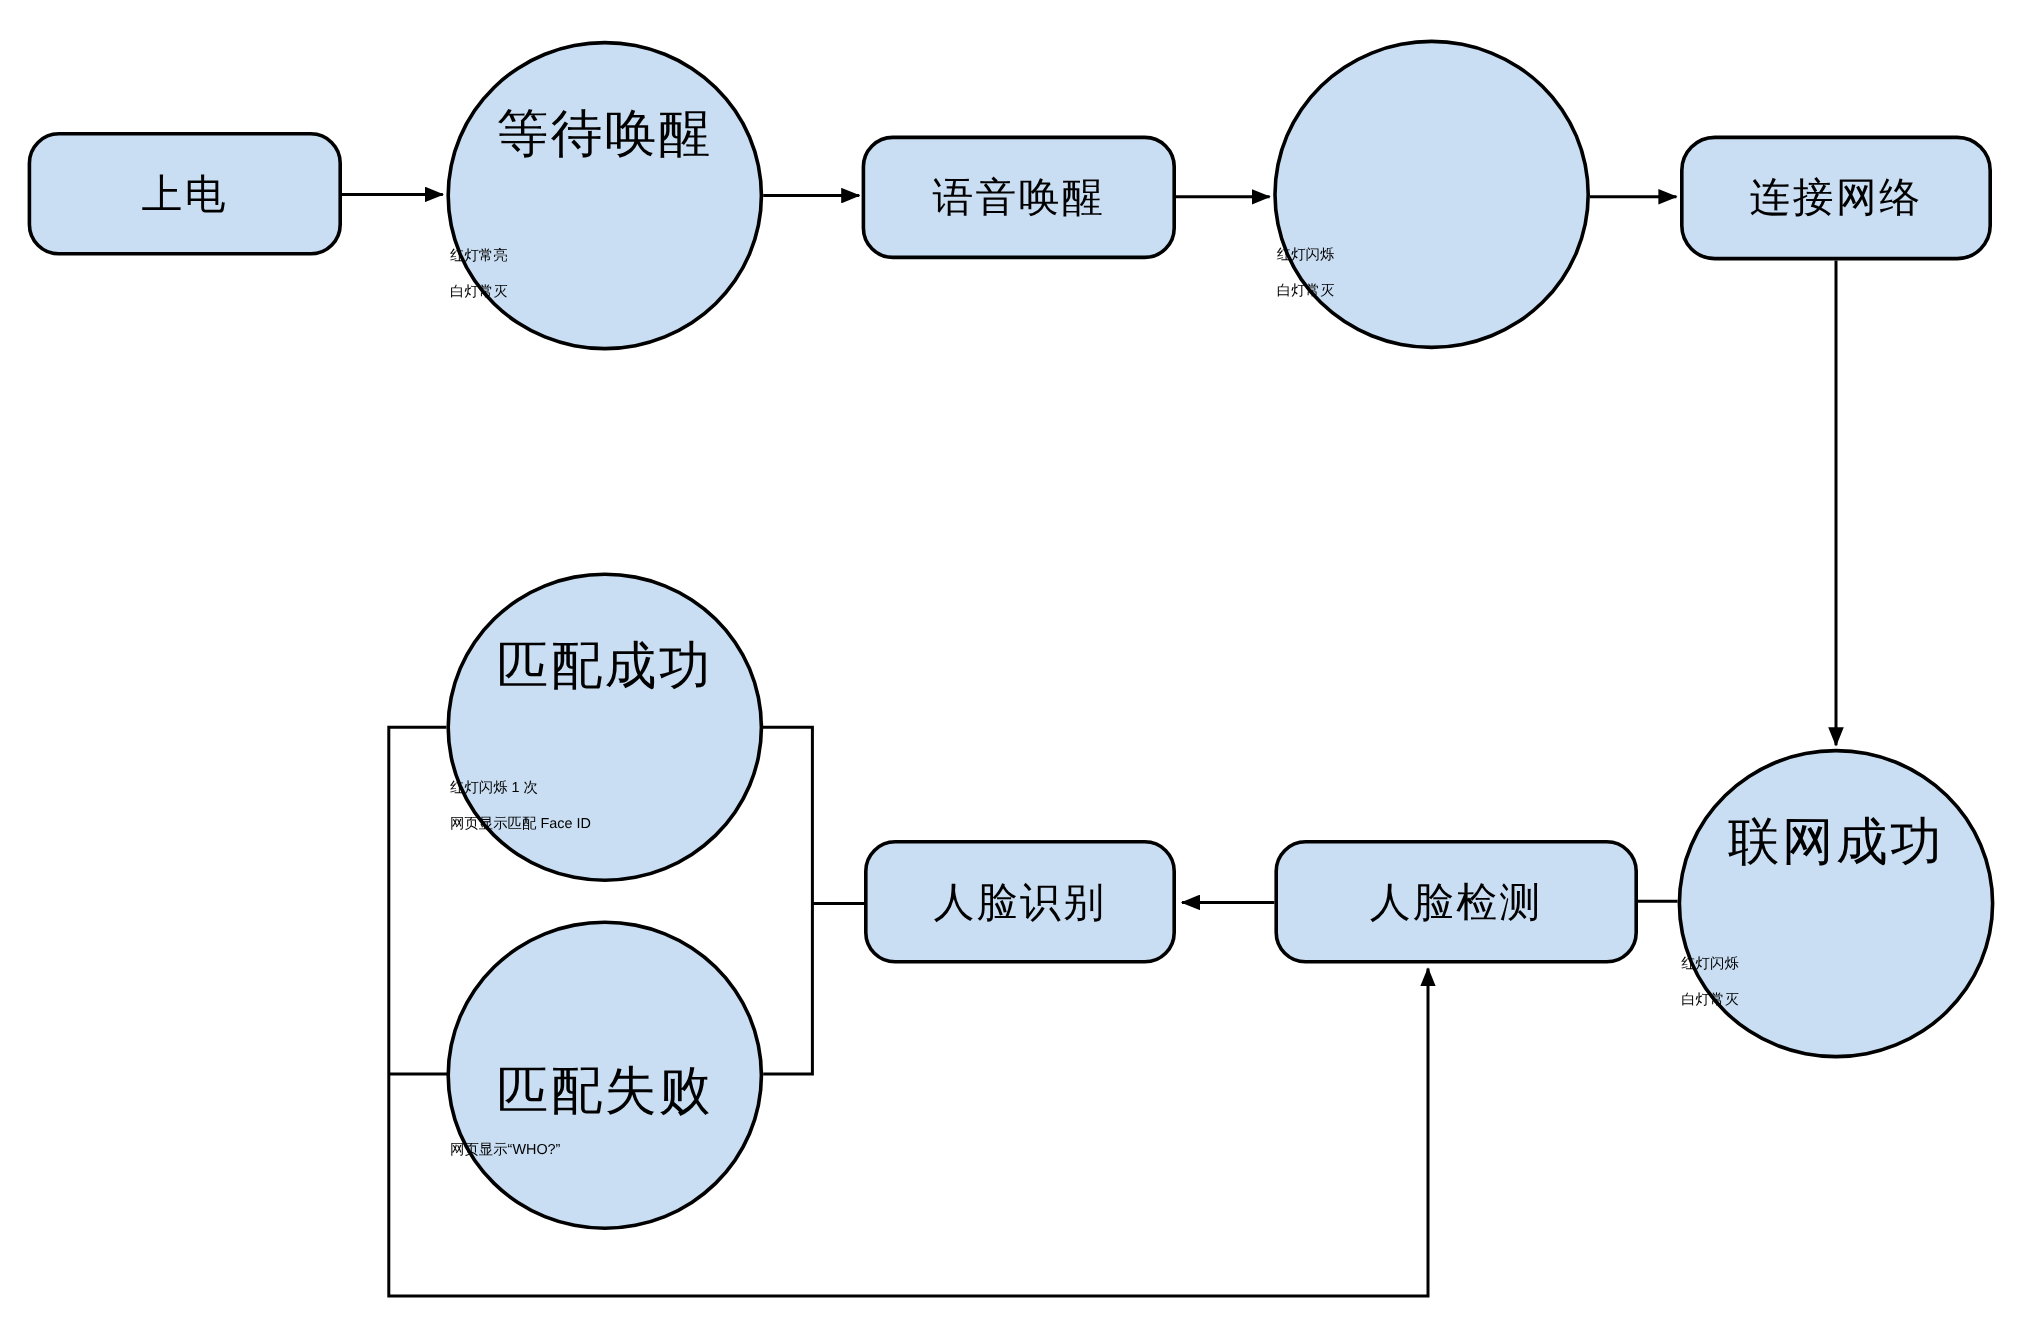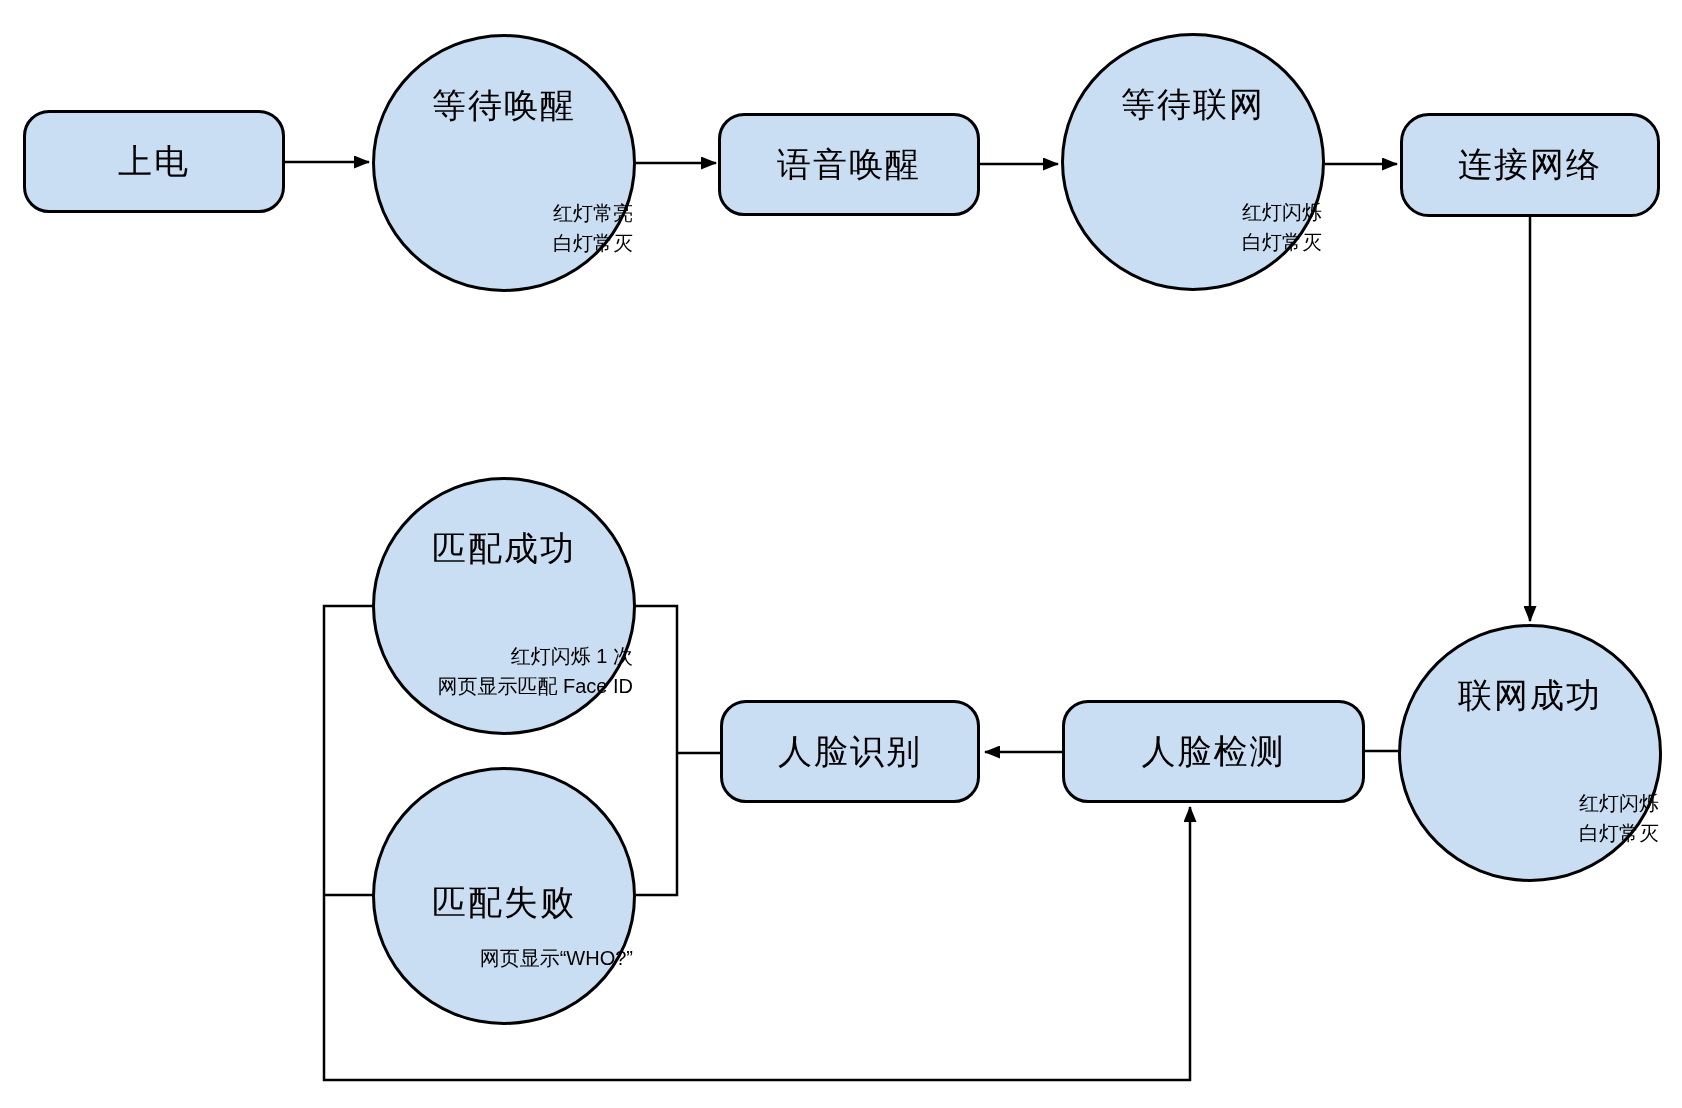--- a/index.html
+++ b/index.html
@@ -41,29 +41,29 @@
     letter-spacing:2px;
   }
   .circle-node{
     border-radius:50%;
   }
   .circle-title{
     position:absolute;
     left:0;right:0;
     top:46px;
     text-align:center;
-    font-size:34px;
+    font-size:43px;
     letter-spacing:2px;
   }
   .circle-sub{
     position:absolute;
     left:0;right:0;
     top:161px;
-    text-align:right;
-    font-size:20px;
+    text-align:left;
+    font-size:12px;
     line-height:30px;
   }
   .circle-sub--single{
     top:173px;
   }
   .circle-title--low{
     top:62px;
     margin-top:48px;
   }
 </style>
@@ -110,21 +110,20 @@
       <div>红灯常亮</div>
       <div>白灯常灭</div>
     </div>
   </div>
 
   <div class="node rect-node" style="left:718px;top:113px;width:262px;height:103px;">
     <span>语音唤醒</span>
   </div>
 
   <div class="node circle-node" style="left:1061px;top:33px;width:264px;height:258px;">
-    <div class="circle-title">等待联网</div>
     <div class="circle-sub">
       <div>红灯闪烁</div>
       <div>白灯常灭</div>
     </div>
   </div>
 
   <div class="node rect-node" style="left:1400px;top:113px;width:260px;height:104px;border-radius:29px;">
     <span>连接网络</span>
   </div>
 

